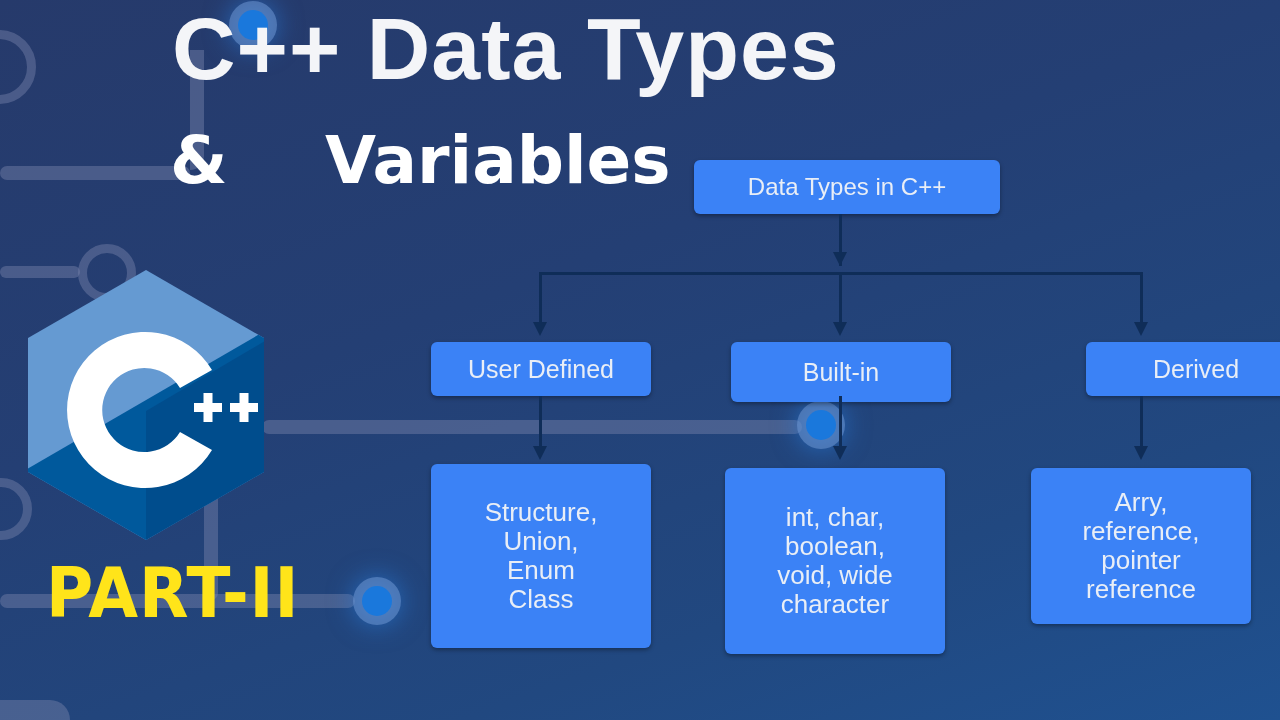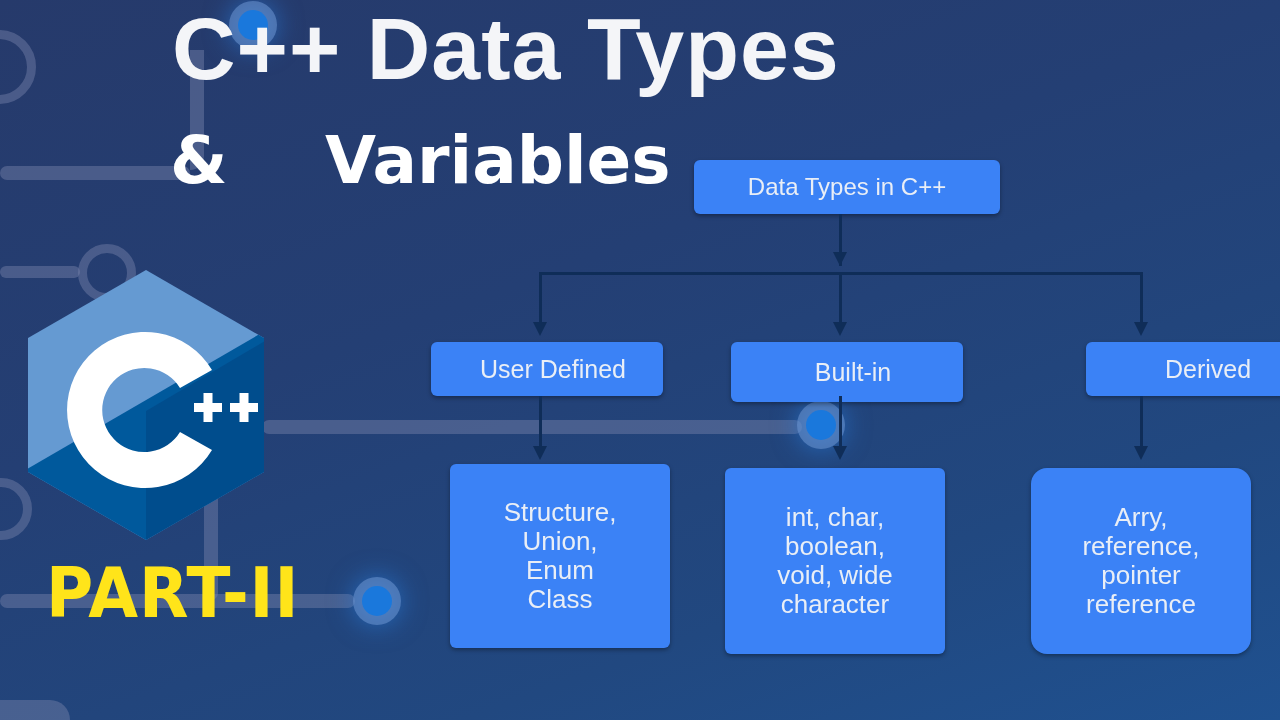--- a/index.html
+++ b/index.html
@@ -35,21 +35,21 @@
       color: #ffe41a; letter-spacing: 1px; line-height: 1; transform: scaleX(0.92); transform-origin: left;
     }
 
     .node {
       position: absolute; background: #3b82f6; border-radius: 6px;
       box-shadow: 0 2px 4px rgba(0,0,0,0.35);
       color: #e9eef6; display: flex; align-items: center; justify-content: center;
       text-align: center; font-family: "Liberation Sans", sans-serif;
     }
     .node.head { font-size: 24px; }
-    .node.cat { font-size: 25px; padding-left: 12px; }
+    .node.cat { font-size: 25px; }
     .node.leaf { font-size: 26px; line-height: 29px; flex-direction: column; }
     .node.leaf span { display: block; }
 
     .edge { position: absolute; background: #0f2d58; }
     .arrow {
       position: absolute; width: 0; height: 0;
       border-left: 7px solid transparent; border-right: 7px solid transparent;
       border-top: 14px solid #0f2d58;
     }
   </style>
@@ -132,31 +132,31 @@
     <span>Derived</span>
   </div>
 
   <div class="edge" style="left:539px;top:396px;width:3px;height:52px;"></div>
   <div class="arrow" style="left:533px;top:446px;"></div>
   <div class="edge" style="left:839px;top:396px;width:3px;height:52px;"></div>
   <div class="arrow" style="left:833px;top:446px;"></div>
   <div class="edge" style="left:1140px;top:396px;width:3px;height:52px;"></div>
   <div class="arrow" style="left:1134px;top:446px;"></div>
 
-  <div class="node leaf" style="left:450px;top:464px;width:220px;height:184px;">
+  <div class="node leaf" style="left:431px;top:464px;width:220px;height:184px;">
     <span>Structure,</span>
     <span>Union,</span>
     <span>Enum</span>
     <span>Class</span>
   </div>
   <div class="node leaf" style="left:725px;top:468px;width:220px;height:186px;text-align:center;">
     <span>int, char,</span>
     <span>boolean,</span>
     <span>void, wide</span>
     <span>character</span>
   </div>
-  <div class="node leaf" style="left:1031px;top:468px;width:220px;height:186px;border-radius:16px;">
+  <div class="node leaf" style="left:1031px;top:468px;width:220px;height:156px;">
     <span>Arry,</span>
     <span>reference,</span>
     <span>pointer</span>
     <span>reference</span>
   </div>
 </div>
 
 </body></html>

